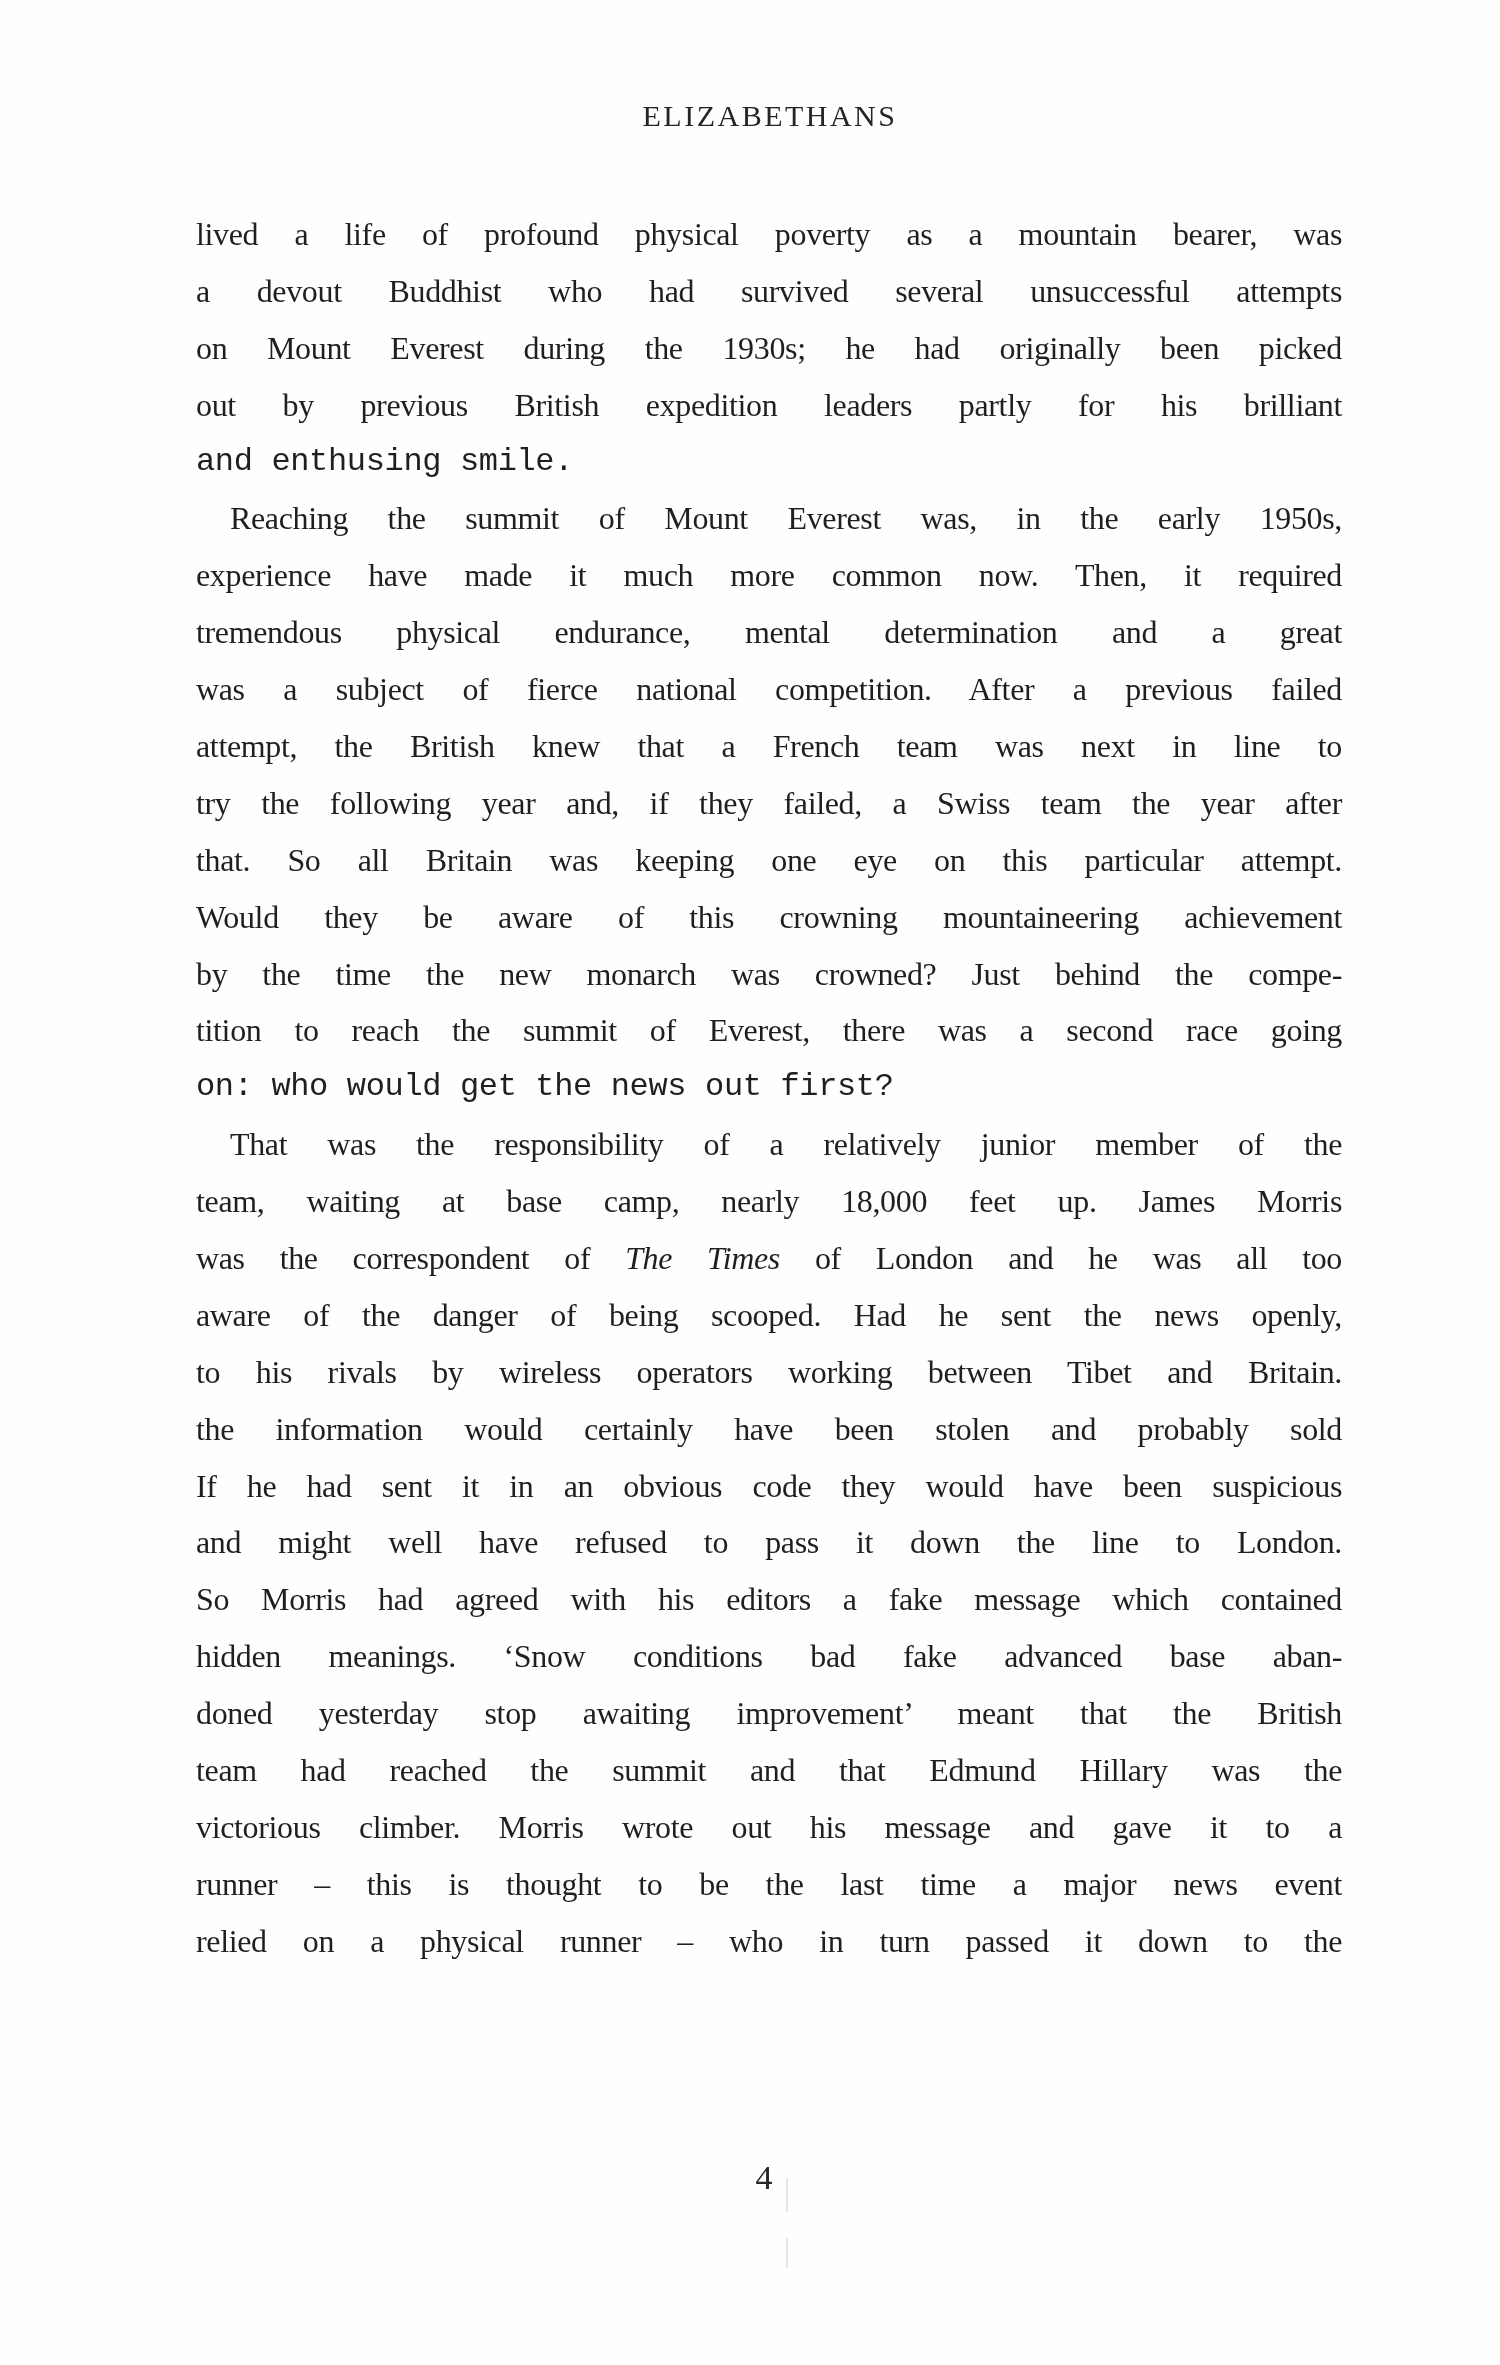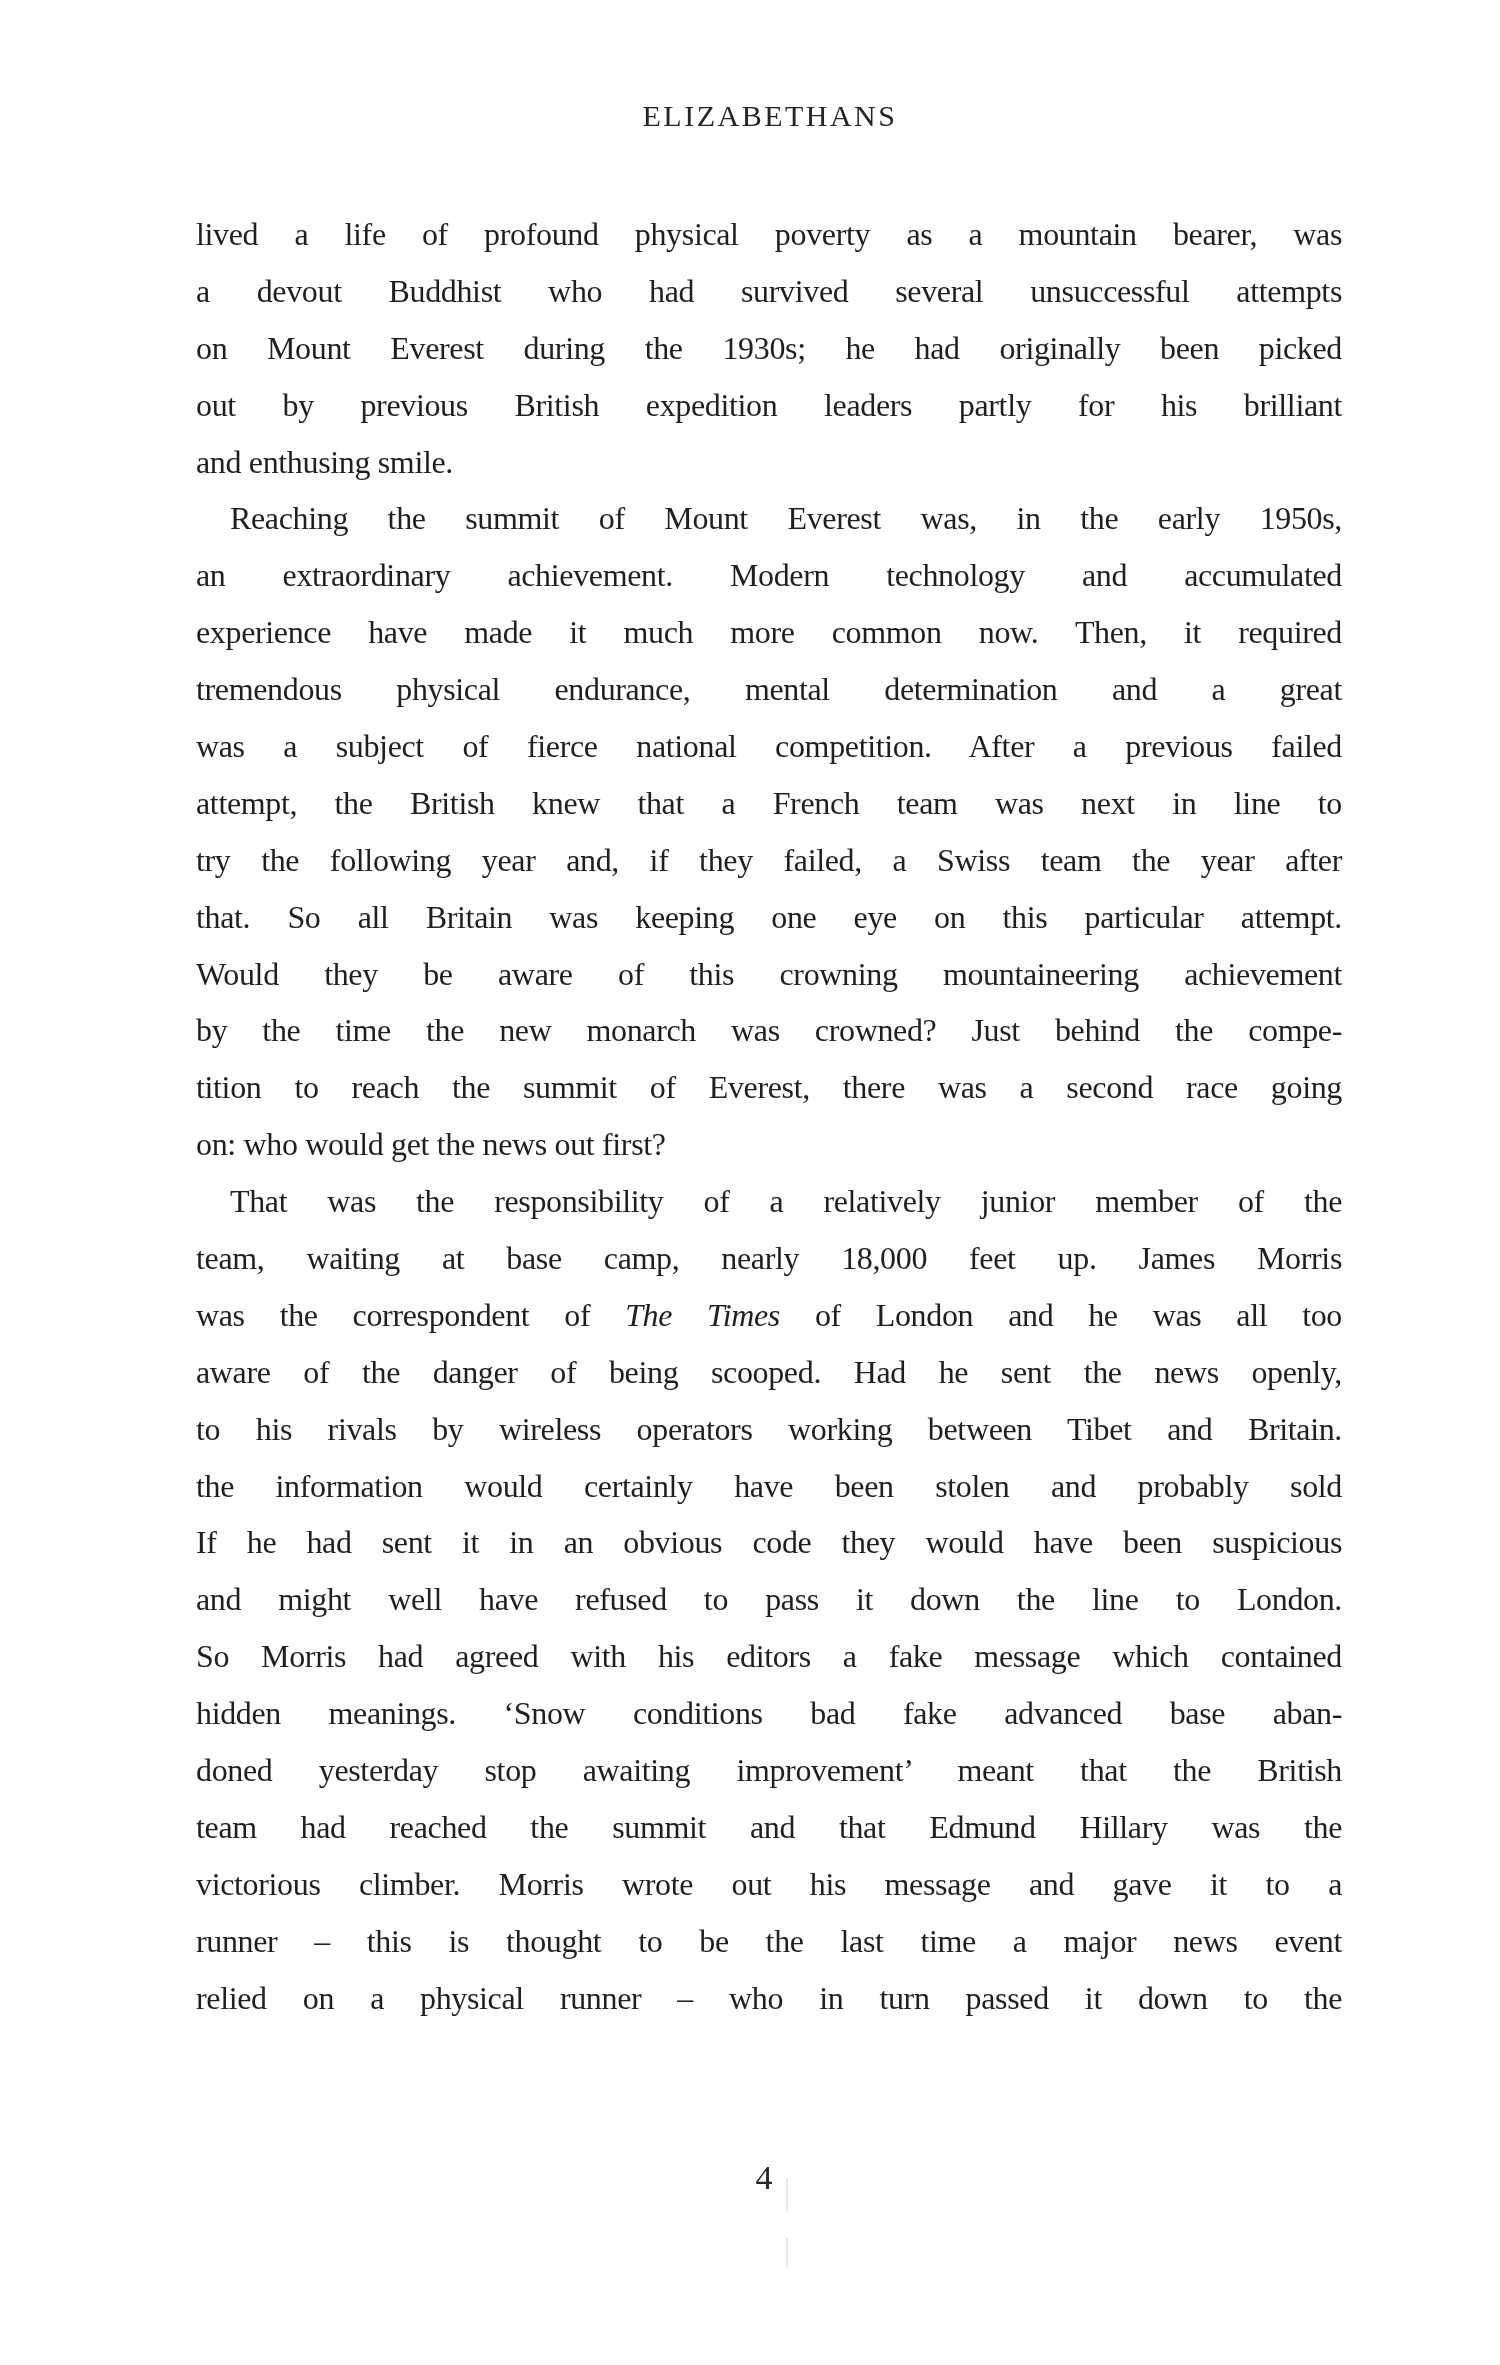--- a/index.html
+++ b/index.html
@@ -47,20 +47,21 @@
     line-height: 56.9px;
     text-align: justify;
     text-align-last: justify;
     white-space: nowrap;
     overflow: visible;
   }
   .line.wrap { white-space: normal; }
   .line.last {
     text-align: left;
     text-align-last: left;
+    font-family: Liberation Mono, monospace;
   }
   .line.indent { padding-left: 34px; }
   .ital { font-style: italic; }
   .folio {
     position: absolute;
     top: 2158px;
     left: 752px;
     width: 24px;
     text-align: center;
     font-size: 34px;
@@ -86,21 +87,20 @@
     <div class="paragraph">
       <span class="line">lived a life of profound physical poverty as a mountain bearer, was</span>
       <span class="line">a devout Buddhist who had survived several unsuccessful attempts</span>
       <span class="line">on Mount Everest during the 1930s; he had originally been picked</span>
       <span class="line">out by previous British expedition leaders partly for his brilliant</span>
       <span class="line last">and enthusing smile.</span>
     </div>
 
     <div class="paragraph">
       <span class="line indent">Reaching the summit of Mount Everest was, in the early 1950s,</span>
-      <span class="line">an extraordinary achievement. Modern technology and accumulated</span>
       <span class="line">experience have made it much more common now. Then, it required</span>
       <span class="line">tremendous physical endurance, mental determination and a great</span>
       <span class="line">was a subject of fierce national competition. After a previous failed</span>
       <span class="line">attempt, the British knew that a French team was next in line to</span>
       <span class="line">try the following year and, if they failed, a Swiss team the year after</span>
       <span class="line">that. So all Britain was keeping one eye on this particular attempt.</span>
       <span class="line">Would they be aware of this crowning mountaineering achievement</span>
       <span class="line">by the time the new monarch was crowned? Just behind the compe-</span>
       <span class="line">tition to reach the summit of Everest, there was a second race going</span>
       <span class="line last">on: who would get the news out first?</span>

